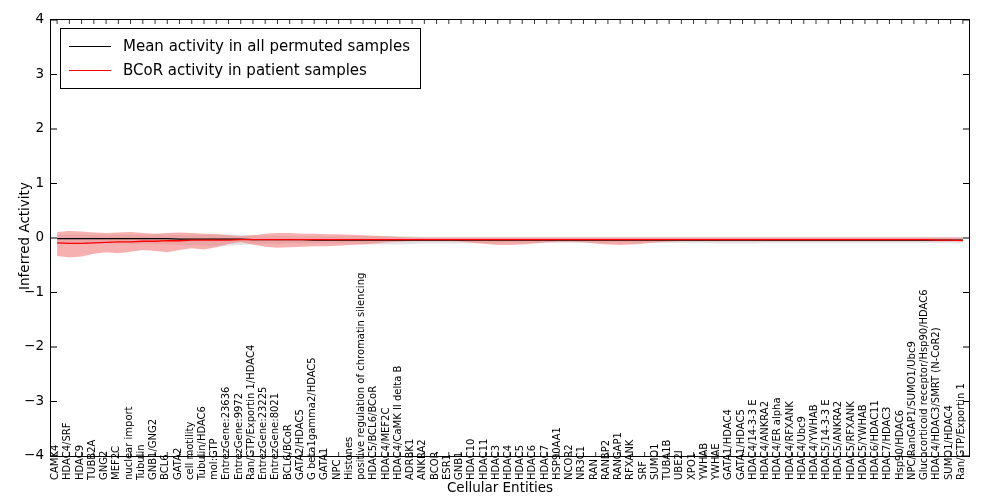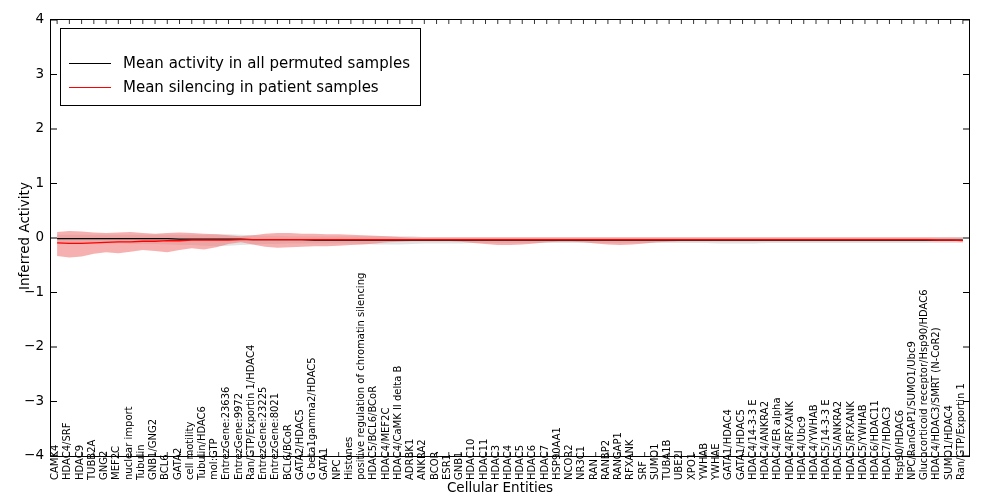--- a/index.html
+++ b/index.html
@@ -35,21 +35,21 @@
   #xtick-wrap{position:absolute;left:50px;top:458px;width:920px;height:22px;}
   .xtick-label{
     position:absolute;bottom:0;left:0;
     font-size:10px;color:#000;white-space:nowrap;
     transform-origin:left bottom;transform:rotate(-90deg);
     line-height:10px;
   }
   #legend-box{
     position:absolute;left:60px;top:28px;
     background:#fff;border:1px solid #000;
-    padding:22px 10px 6px 8px;
+    padding:5px 10px 6px 8px;
   }
   .legend-row{display:flex;align-items:center;height:24px;}
   .legend-swatch{width:42px;height:0;border-top-width:1.6px;border-top-style:solid;margin-right:12px;}
   .legend-text{font-size:15px;color:#000;}
 </style>
 </head>
 <body>
 
 <div id="chart-root">
 
@@ -325,17 +325,17 @@
 
   <div id="xlabel">Cellular Entities</div>
 
   <div id="legend-box">
       <div class="legend-row">
         <span class="legend-swatch" style="border-top-color: rgb(0, 0, 0);"></span>
         <span class="legend-text">Mean activity in all permuted samples</span>
       </div>
       <div class="legend-row">
         <span class="legend-swatch" style="border-top-color: rgb(255, 0, 0);"></span>
-        <span class="legend-text">Mean silencing in patient samples</span>
+        <span class="legend-text">BCoR activity in patient samples</span>
       </div>
     </div>
 
 </div>
 
 </body></html>

